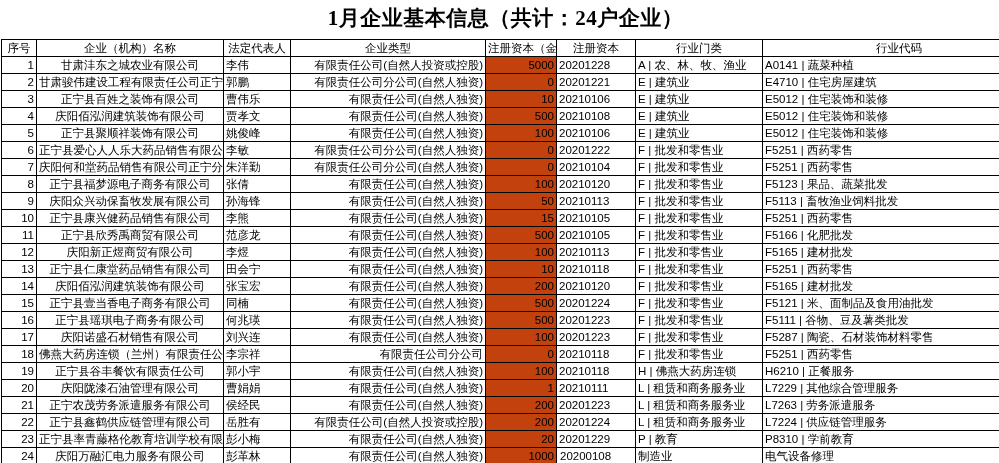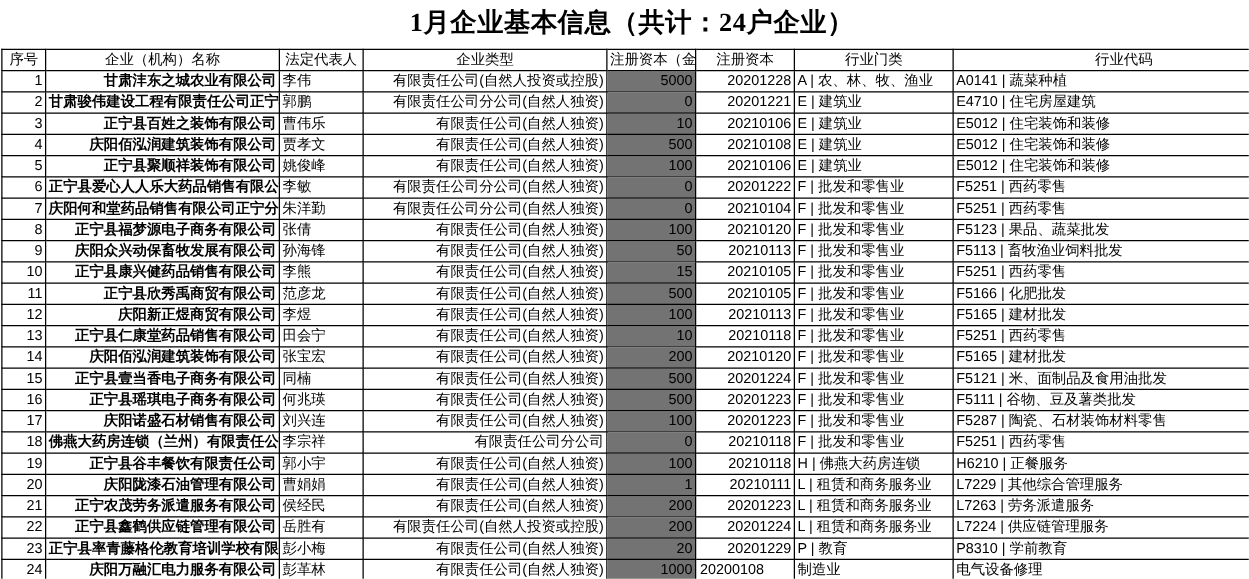--- a/index.html
+++ b/index.html
@@ -59,25 +59,25 @@
   th.c-seq   { width: 30px; }
   th.c-name  { width: 182px; }
   th.c-rep   { width: 62px; }
   th.c-type  { width: 190px; }
   th.c-cap   { width: 66px; }
   th.c-date  { width: 74px; }
   th.c-ind   { width: 122px; }
   th.c-code  { width: 268px; }
 
   td.seq  { text-align: right; padding-right: 3px; }
-  td.name { text-align: right; padding-left: 2px; font-weight: bold; }
+  td.name { text-align: center; padding-left: 2px; }
   td.rep  { text-align: left; padding-left: 3px; }
   td.type { text-align: right; padding-left: 2px; }
-  td.cap  { text-align: right; padding-right: 3px; background: #737373; }
-  td.date { text-align: right; padding-right: 3px; }
+  td.cap  { text-align: right; padding-right: 3px; background: #c2410c; }
+  td.date { text-align: left; padding-right: 3px; }
   td.ind  { text-align: left; padding-left: 3px; }
   td.code { text-align: left; padding-left: 3px; }
   td.date.left { text-align: left; padding-left: 3px; }
 </style>
 </head>
 <body>
 
 <div class="page">
   <div class="doc-title">1月企业基本信息（共计：24户企业）</div>
 

